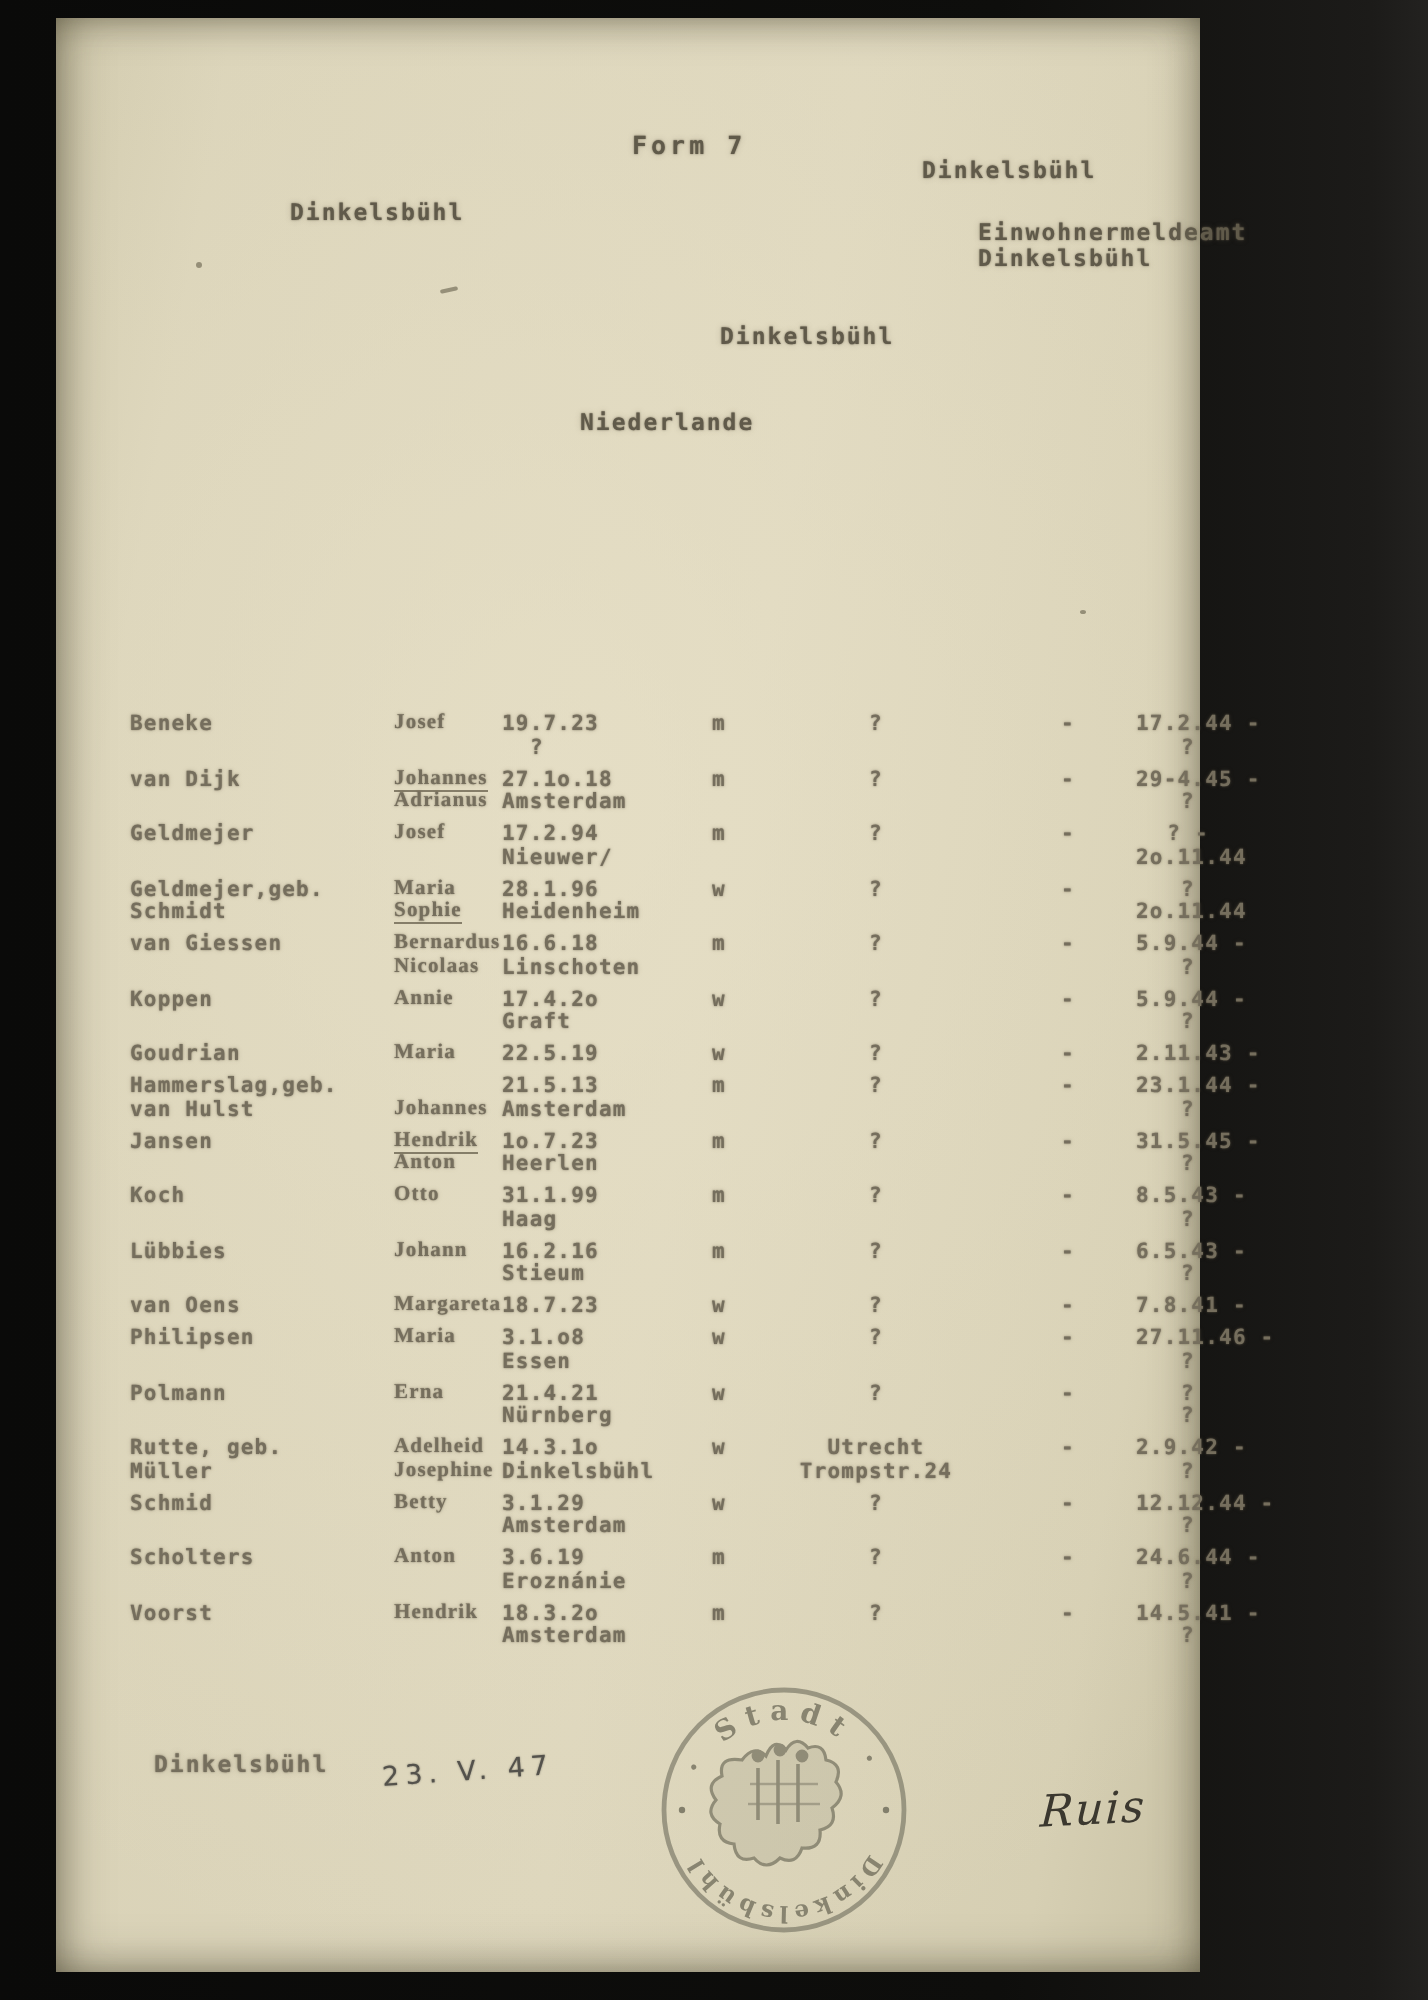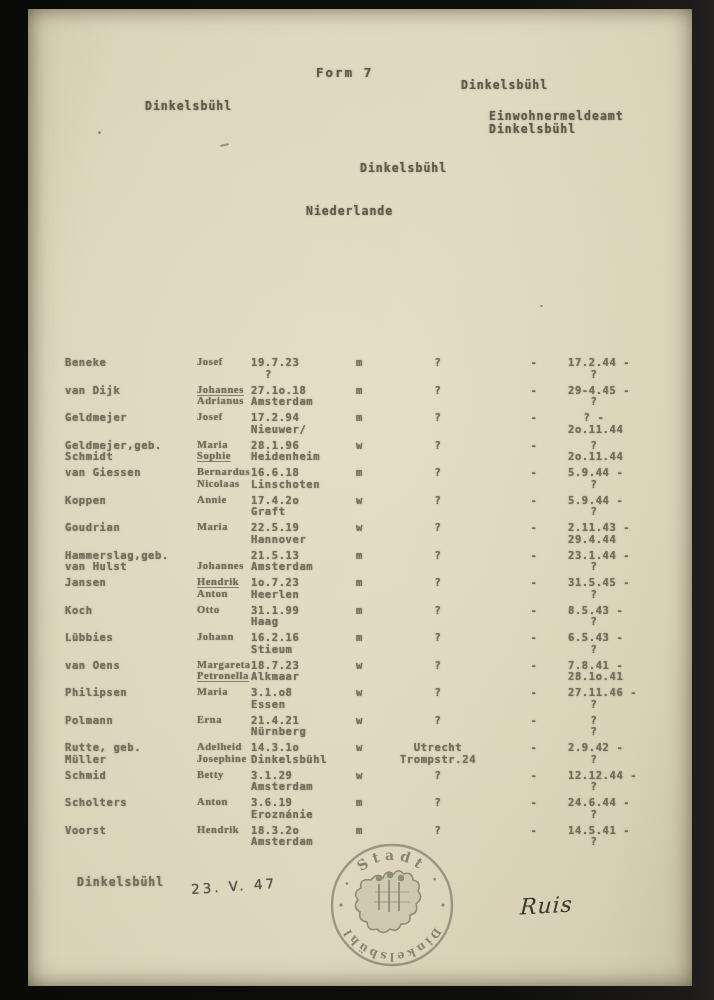--- a/index.html
+++ b/index.html
@@ -9,42 +9,42 @@
     --stamp:#73705e;
     --sig:#3b382f;
   }
   html,body{margin:0;padding:0;}
   body{
     width:714px;height:1000px;position:relative;overflow:hidden;
     background:linear-gradient(90deg,#0a0a09 0%,#0e0e0c 70%,#1c1b19 96%,#232220 100%);
     font-family:"DejaVu Sans Mono","Liberation Mono",monospace;
   }
   .paper{
-    position:absolute;left:28px;top:9px;width:664px;height:977px;
+    position:absolute;left:28px;top:9px;width:572px;height:977px;
     background:
       radial-gradient(ellipse 120% 90% at 45% 40%, rgba(236,229,205,.55), rgba(0,0,0,0) 70%),
       linear-gradient(100deg, #cfc8ab 0%, #d9d2b7 12%, #ddd6bc 55%, #d6cfb3 88%, #c9c2a5 100%);
     box-shadow:
       inset 14px 0 26px -14px rgba(60,55,35,.55),
       inset -12px 0 24px -12px rgba(60,55,35,.45),
       inset 0 10px 22px -12px rgba(60,55,35,.5),
       inset 0 -12px 26px -14px rgba(60,55,35,.5);
   }
   .tw{ 
     position:absolute;color:var(--ink);
     font-size:11.5px;letter-spacing:1px;font-weight:bold;white-space:pre;
     text-shadow:0 0 1px rgba(110,102,82,.85),0 0 3px rgba(110,102,82,.28);
   }
   .hdr{color:var(--ink-dark);}
   .form-title{left:288px;top:56px;font-size:12.5px;letter-spacing:2px;}
   .h-right{left:433px;top:69px;}
   .h-left{left:117px;top:90px;}
   .office{left:461px;top:101px;line-height:12.5px;}
   .h-center{left:332px;top:152px;}
-  .country{left:278px;top:195px;}
+  .country{left:262px;top:195px;}
 
   .table{position:absolute;left:0;top:347px;width:654px;}
   .row{position:relative;margin-bottom:4.5px;}
   .tline{position:relative;height:11.5px;}
   .cell{
     position:absolute;top:0;color:var(--ink);font-size:10.5px;letter-spacing:.6px;
     white-space:pre;font-weight:bold;
     text-shadow:0 0 1px rgba(112,104,84,.8),0 0 2.5px rgba(112,104,84,.22);
   }
   .c-sur{left:37px;}
@@ -189,24 +189,20 @@
       <div class="row">
         <div class="tline">
           <span class="cell c-sur">Goudrian</span>
           <span class="cell c-giv">Maria</span>
           <span class="cell c-bir">22.5.19</span>
           <span class="cell c-sex">w</span>
           <span class="cell c-res">?</span>
           <span class="cell c-dash">-</span>
           <span class="cell c-date">2.11.43 -</span>
         </div>
-        <div class="tline">
-          <span class="cell c-bir">Hannover</span>
-          <span class="cell c-date">29.4.44</span>
-        </div>
       </div>
       <div class="row">
         <div class="tline">
           <span class="cell c-sur">Hammerslag,geb.</span>
           <span class="cell c-bir">21.5.13</span>
           <span class="cell c-sex">m</span>
           <span class="cell c-res">?</span>
           <span class="cell c-dash">-</span>
           <span class="cell c-date">23.1.44 -</span>
         </div>
@@ -265,25 +261,20 @@
       </div>
       <div class="row">
         <div class="tline">
           <span class="cell c-sur">van Oens</span>
           <span class="cell c-giv">Margareta</span>
           <span class="cell c-bir">18.7.23</span>
           <span class="cell c-sex">w</span>
           <span class="cell c-res">?</span>
           <span class="cell c-dash">-</span>
           <span class="cell c-date">7.8.41 -</span>
-        </div>
-        <div class="tline">
-          <span class="cell c-giv und">Petronella</span>
-          <span class="cell c-bir">Alkmaar</span>
-          <span class="cell c-date">28.1o.41</span>
         </div>
       </div>
       <div class="row">
         <div class="tline">
           <span class="cell c-sur">Philipsen</span>
           <span class="cell c-giv">Maria</span>
           <span class="cell c-bir">3.1.o8</span>
           <span class="cell c-sex">w</span>
           <span class="cell c-res">?</span>
           <span class="cell c-dash">-</span>

